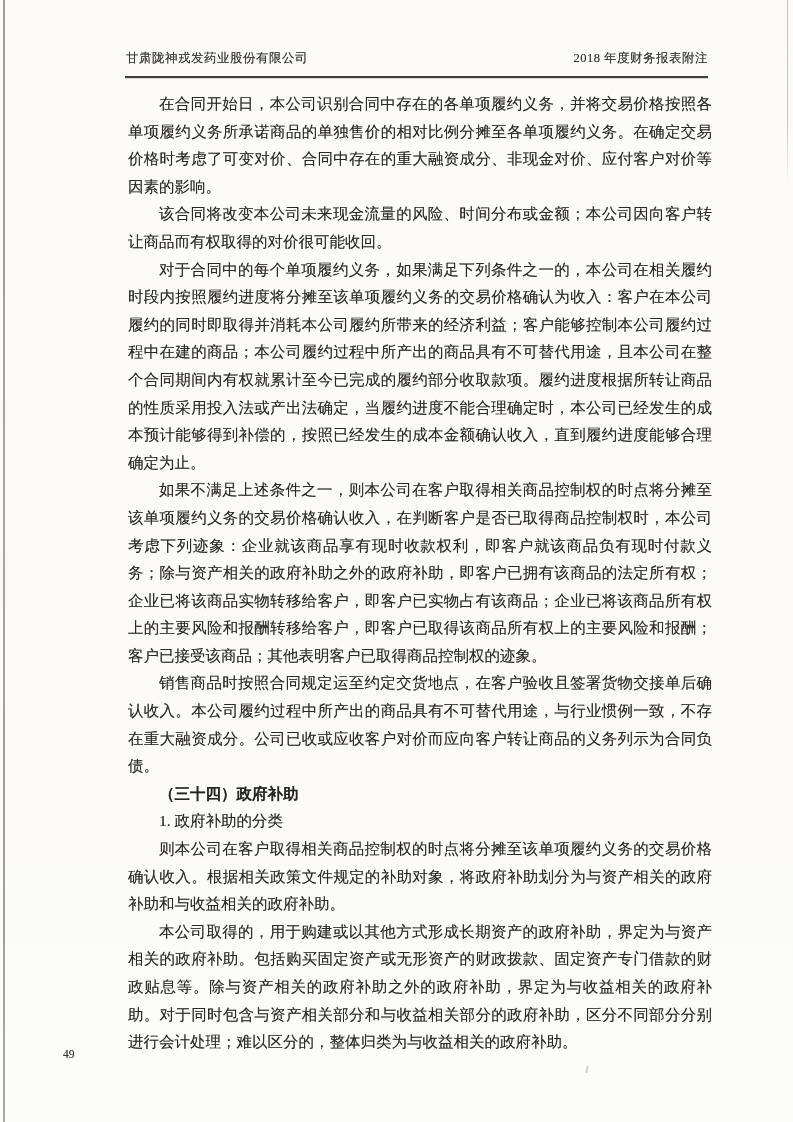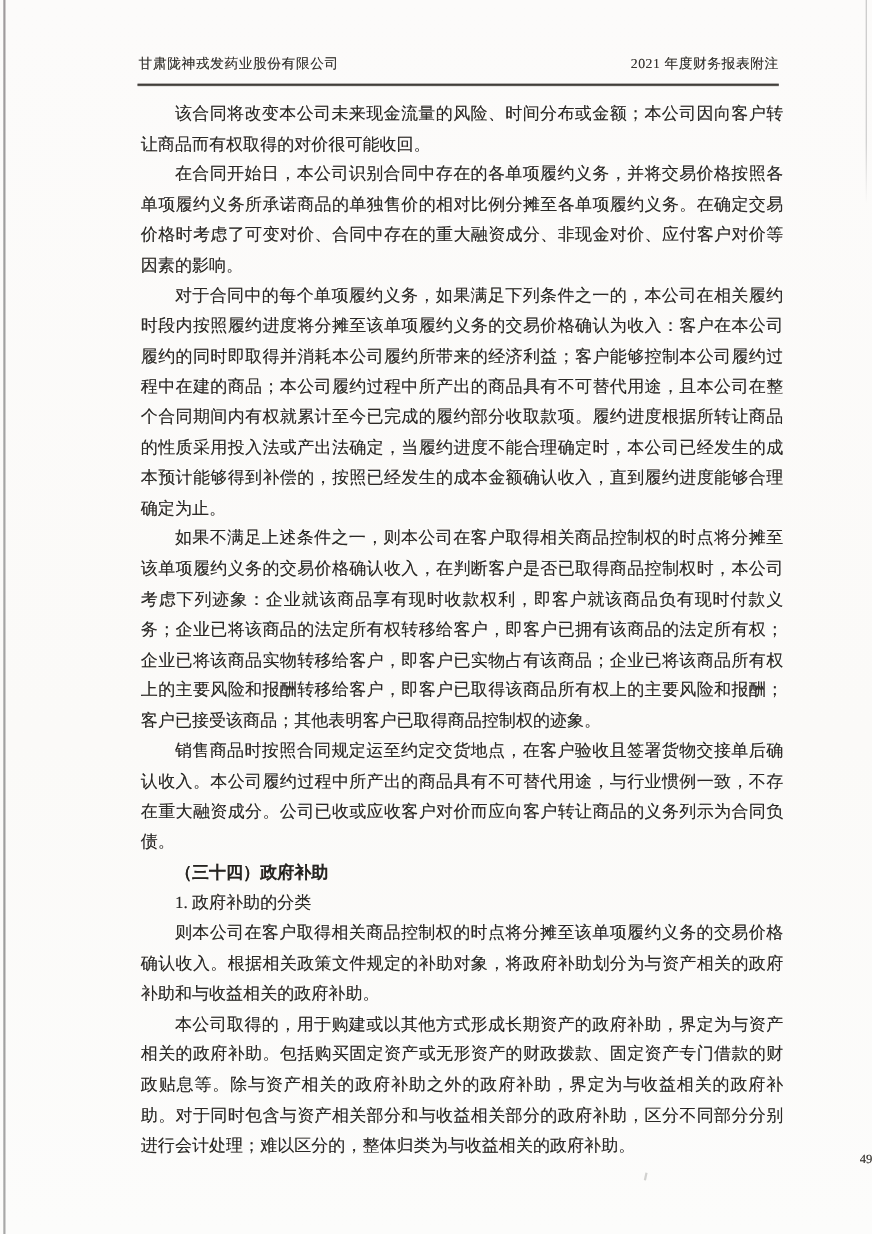--- a/index.html
+++ b/index.html
@@ -77,21 +77,21 @@
   .content p.heading {
     font-weight: bold;
     color: #262421;
   }
   
   .footer {
     position: absolute;
     left: 63px;
     top: 1047px;
     width: 730px;
-    text-align: right;
+    text-align: left;
     color: #3a3834;
     text-shadow: 0 0 0.5px rgba(60,56,52,0.5);
   }
   .footer .page-num {
     font-size: 11.5px;
     line-height: 14px;
   }
   .footer .doc-code {
     font-size: 15px;
     line-height: 18px;
@@ -110,29 +110,29 @@
 </head>
 <body>
 
 <div class="page">
 
   <div class="scan-edge-left"></div>
   <div class="scan-edge-right"></div>
 
   <div class="header-row">
     <span>甘肃陇神戎发药业股份有限公司</span>
-    <span>2021 年度财务报表附注</span>
+    <span>2018 年度财务报表附注</span>
   </div>
   <div class="header-rule"></div>
 
   <div class="content">
+    <p>在合同开始日，本公司识别合同中存在的各单项履约义务，并将交易价格按照各单项履约义务所承诺商品的单独售价的相对比例分摊至各单项履约义务。在确定交易价格时考虑了可变对价、合同中存在的重大融资成分、非现金对价、应付客户对价等因素的影响。</p>
     <p>该合同将改变本公司未来现金流量的风险、时间分布或金额；本公司因向客户转让商品而有权取得的对价很可能收回。</p>
-    <p>在合同开始日，本公司识别合同中存在的各单项履约义务，并将交易价格按照各单项履约义务所承诺商品的单独售价的相对比例分摊至各单项履约义务。在确定交易价格时考虑了可变对价、合同中存在的重大融资成分、非现金对价、应付客户对价等因素的影响。</p>
     <p>对于合同中的每个单项履约义务，如果满足下列条件之一的，本公司在相关履约时段内按照履约进度将分摊至该单项履约义务的交易价格确认为收入：客户在本公司履约的同时即取得并消耗本公司履约所带来的经济利益；客户能够控制本公司履约过程中在建的商品；本公司履约过程中所产出的商品具有不可替代用途，且本公司在整个合同期间内有权就累计至今已完成的履约部分收取款项。履约进度根据所转让商品的性质采用投入法或产出法确定，当履约进度不能合理确定时，本公司已经发生的成本预计能够得到补偿的，按照已经发生的成本金额确认收入，直到履约进度能够合理确定为止。</p>
-    <p>如果不满足上述条件之一，则本公司在客户取得相关商品控制权的时点将分摊至该单项履约义务的交易价格确认收入，在判断客户是否已取得商品控制权时，本公司考虑下列迹象：企业就该商品享有现时收款权利，即客户就该商品负有现时付款义务；企业已将该商品的法定所有权转移给客户，即客户已拥有该商品的法定所有权；企业已将该商品实物转移给客户，即客户已实物占有该商品；企业已将该商品所有权上的主要风险和报酬转移给客户，即客户已取得该商品所有权上的主要风险和报酬；客户已接受该商品；其他表明客户已取得商品控制权的迹象。</p>
+    <p>如果不满足上述条件之一，则本公司在客户取得相关商品控制权的时点将分摊至该单项履约义务的交易价格确认收入，在判断客户是否已取得商品控制权时，本公司考虑下列迹象：企业就该商品享有现时收款权利，即客户就该商品负有现时付款义务；除与资产相关的政府补助之外的政府补助，即客户已拥有该商品的法定所有权；企业已将该商品实物转移给客户，即客户已实物占有该商品；企业已将该商品所有权上的主要风险和报酬转移给客户，即客户已取得该商品所有权上的主要风险和报酬；客户已接受该商品；其他表明客户已取得商品控制权的迹象。</p>
     <p>销售商品时按照合同规定运至约定交货地点，在客户验收且签署货物交接单后确认收入。本公司履约过程中所产出的商品具有不可替代用途，与行业惯例一致，不存在重大融资成分。公司已收或应收客户对价而应向客户转让商品的义务列示为合同负债。</p>
     <p class="heading">（三十四）政府补助</p>
     <p>1. 政府补助的分类</p>
     <p>则本公司在客户取得相关商品控制权的时点将分摊至该单项履约义务的交易价格确认收入。根据相关政策文件规定的补助对象，将政府补助划分为与资产相关的政府补助和与收益相关的政府补助。</p>
     <p>本公司取得的，用于购建或以其他方式形成长期资产的政府补助，界定为与资产相关的政府补助。包括购买固定资产或无形资产的财政拨款、固定资产专门借款的财政贴息等。除与资产相关的政府补助之外的政府补助，界定为与收益相关的政府补助。对于同时包含与资产相关部分和与收益相关部分的政府补助，区分不同部分分别进行会计处理；难以区分的，整体归类为与收益相关的政府补助。</p>
   </div>
 
   <div class="footer">
     <div class="page-num">49</div>
   </div>

